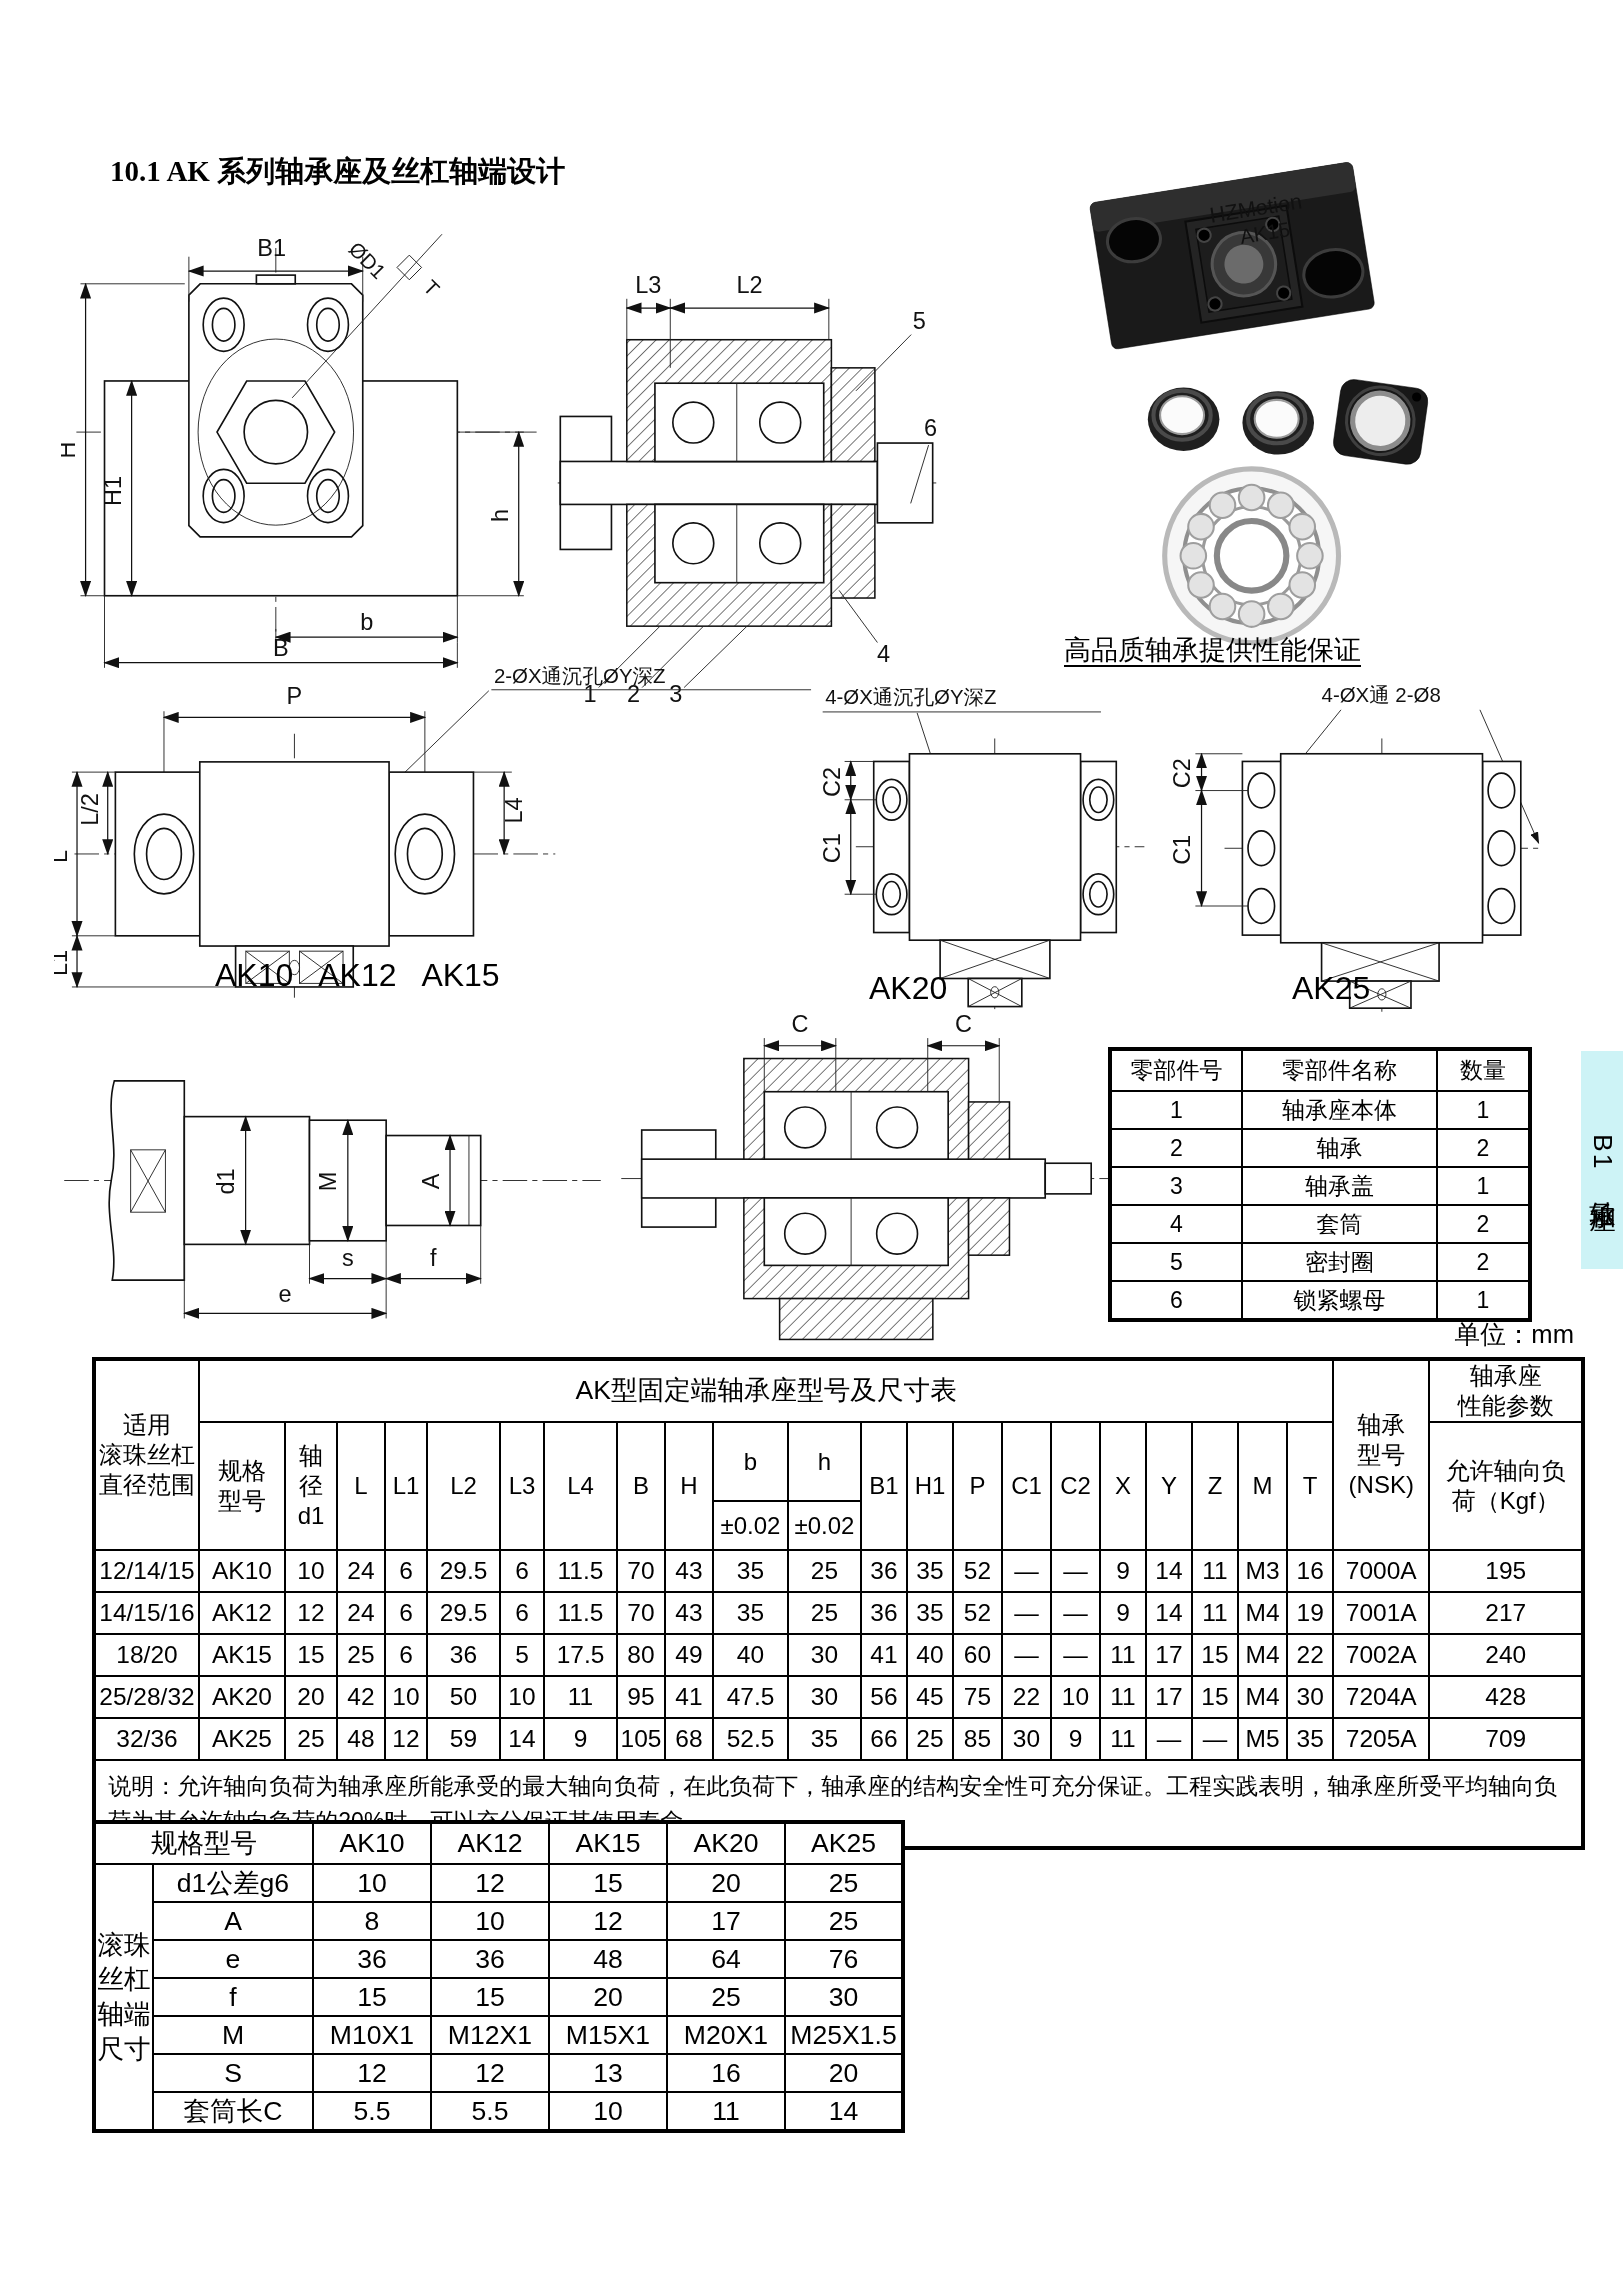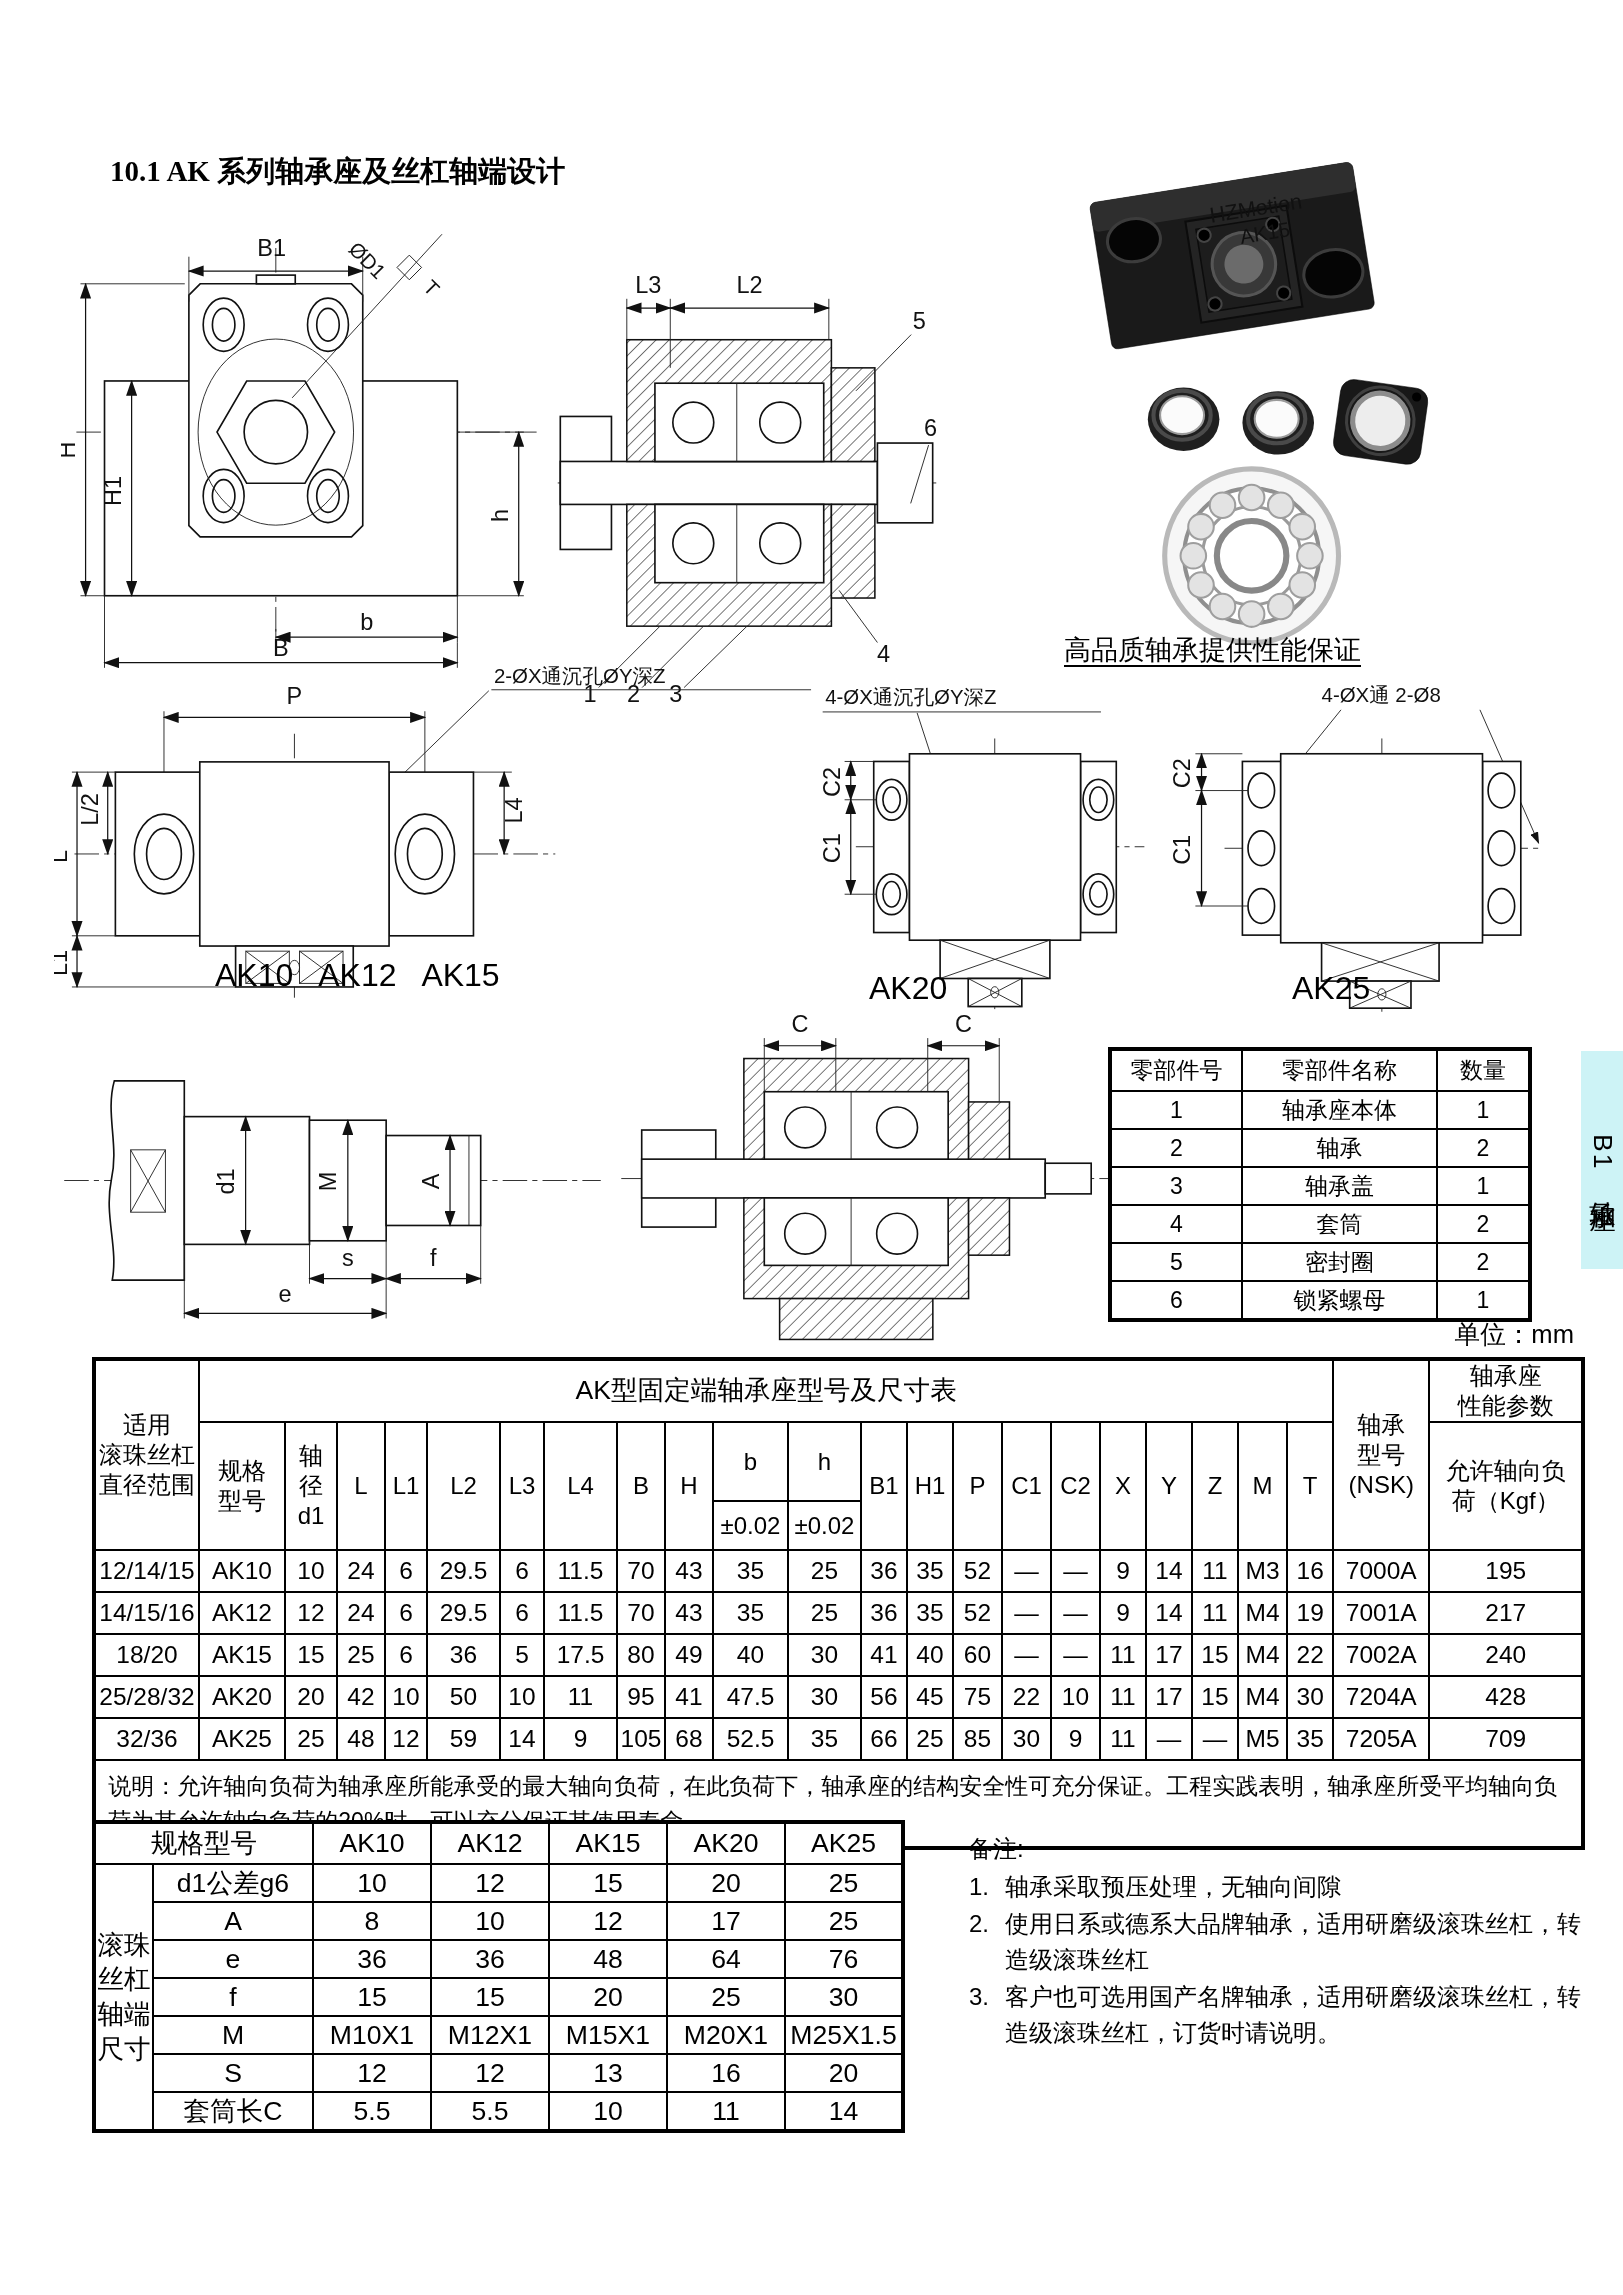--- a/index.html
+++ b/index.html
@@ -717,32 +717,17 @@
           <td>套筒长C</td>
           <td>5.5</td>
           <td>5.5</td>
           <td>10</td>
           <td>11</td>
           <td>14</td>
         </tr>
       </tbody>
   </table>
 
-  <div class="notes">
-    <div class="note-title">备注:</div>
-    <div class="note-item">
-      <span class="note-num">1.</span>
-      <span class="note-text">轴承采取预压处理，无轴向间隙</span>
-    </div>
-    <div class="note-item">
-      <span class="note-num">2.</span>
-      <span class="note-text">使用日系或德系大品牌轴承，适用研磨级滚珠丝杠，转造级滚珠丝杠</span>
-    </div>
-    <div class="note-item">
-      <span class="note-num">3.</span>
-      <span class="note-text">客户也可选用国产名牌轴承，适用研磨级滚珠丝杠，转造级滚珠丝杠，订货时请说明。</span>
-    </div>
-  </div>
 
   <div class="tab">B1 轴承座</div>
 
 </div>
 
 
 </body></html>

